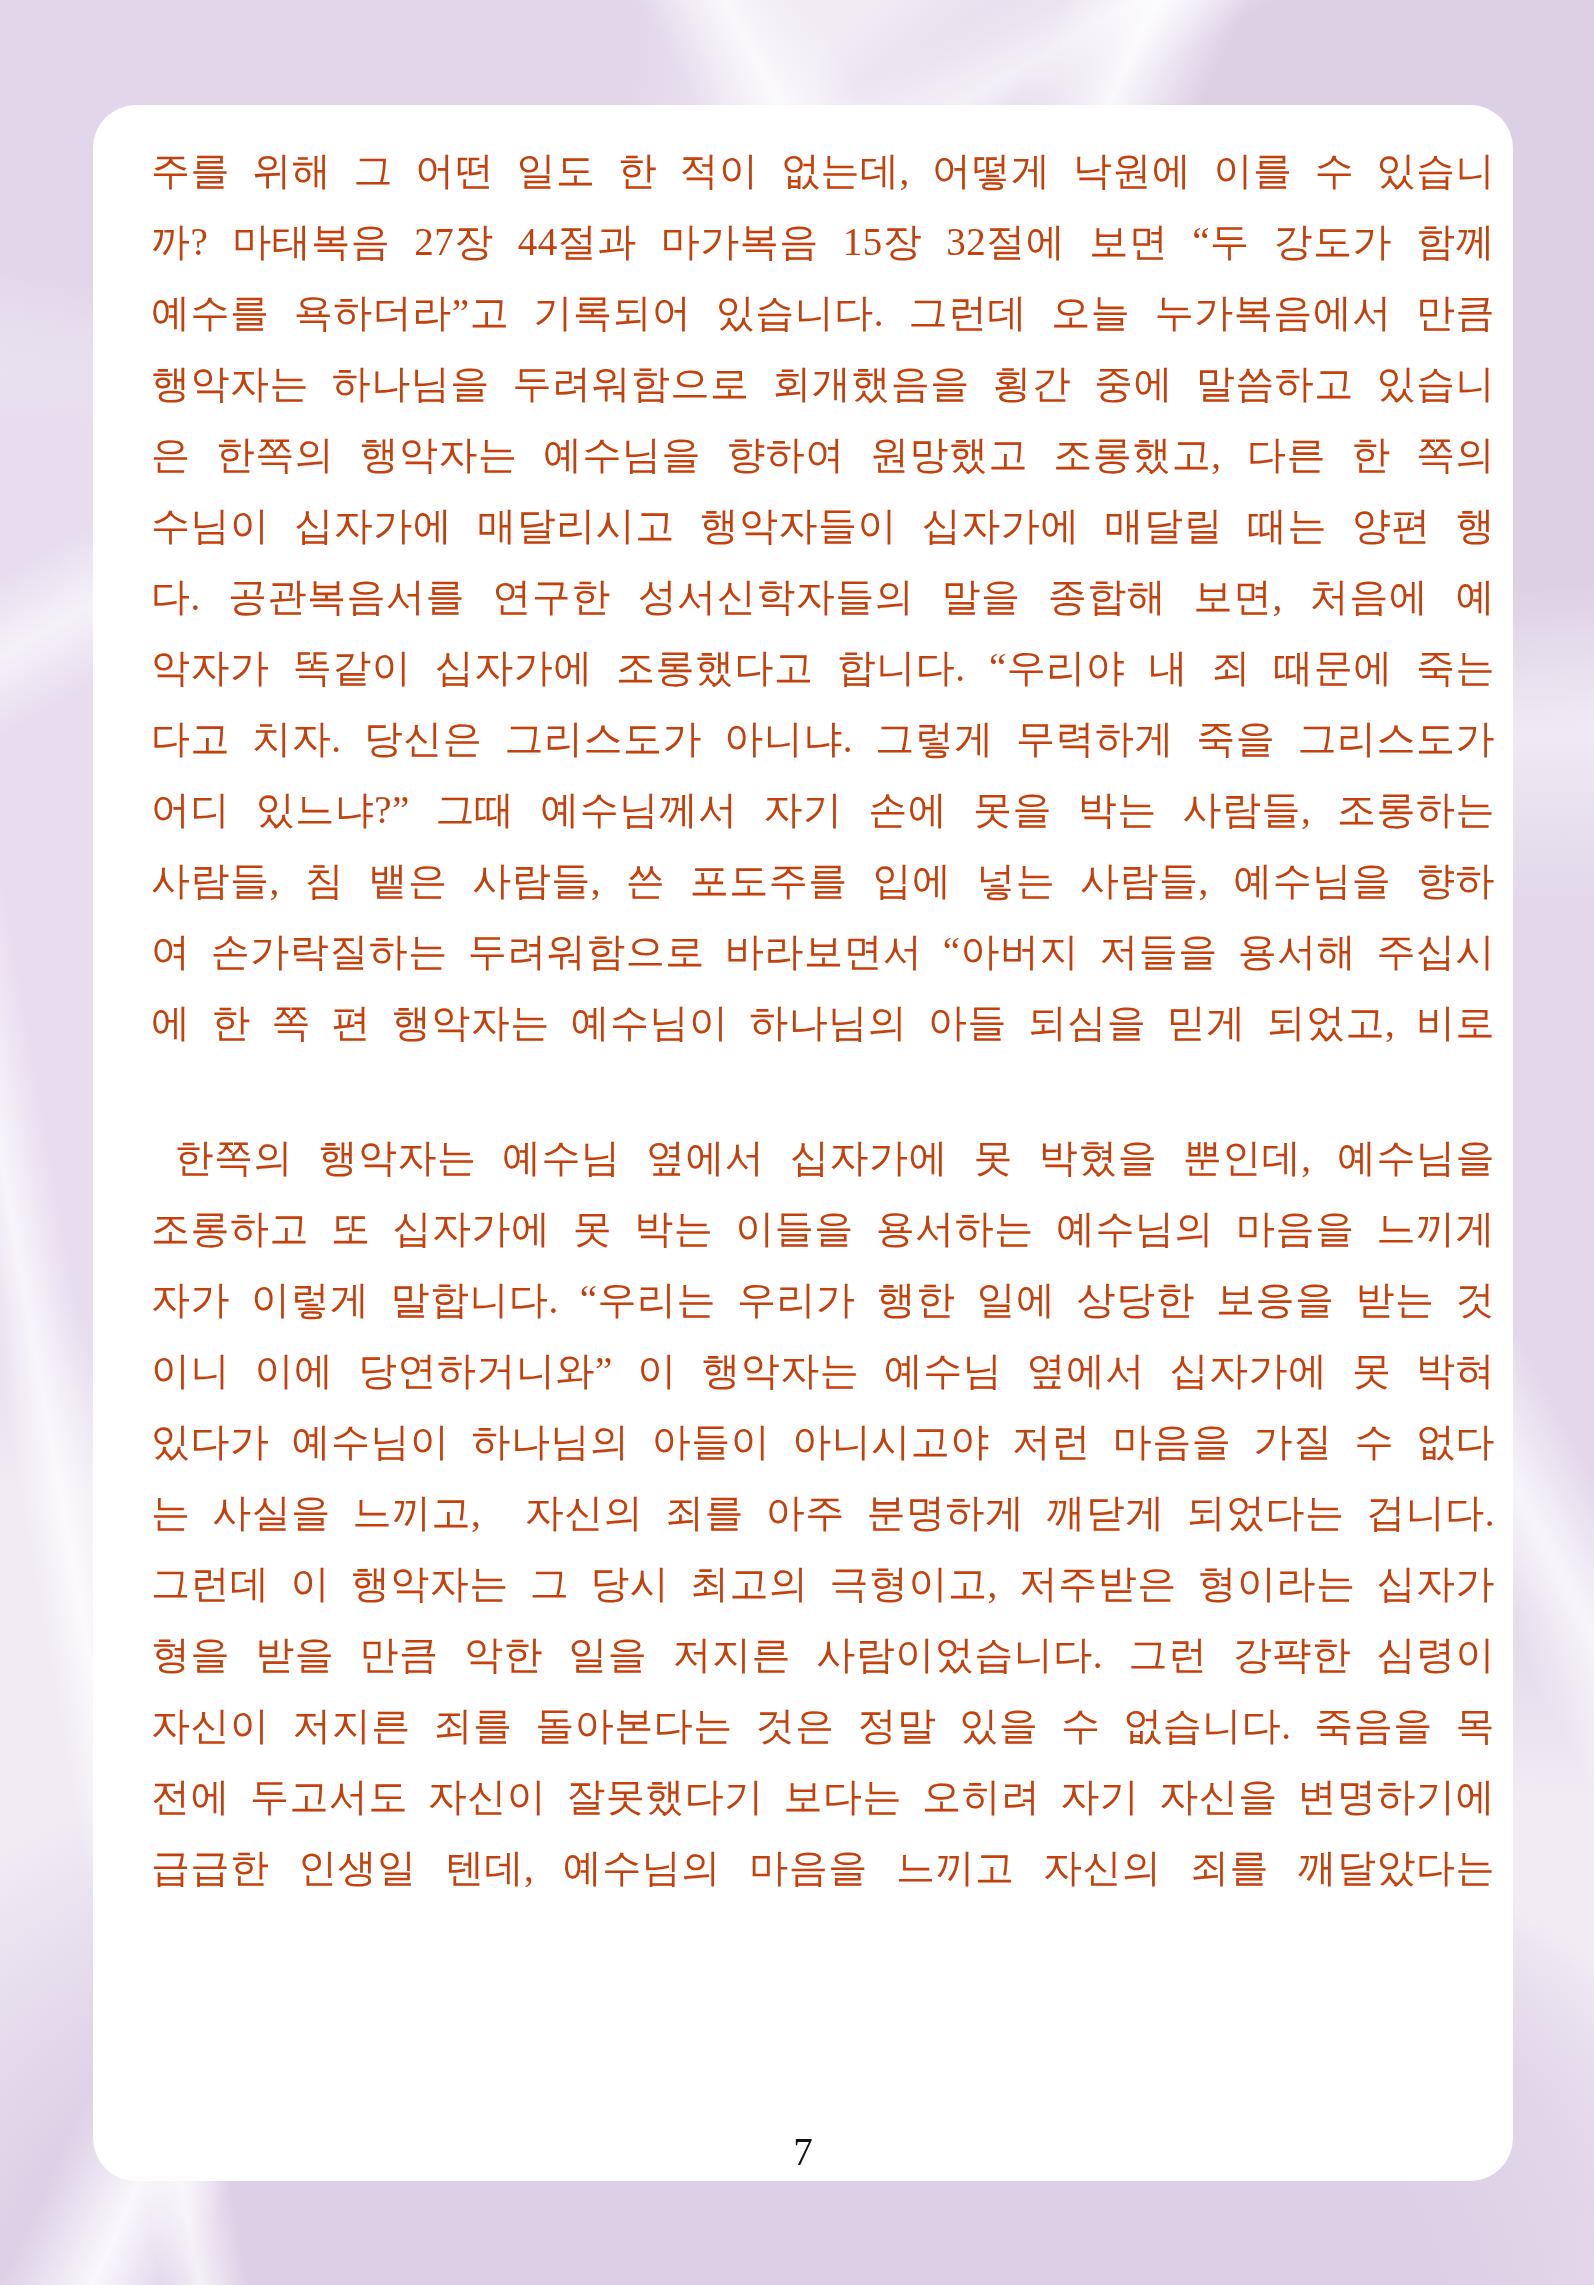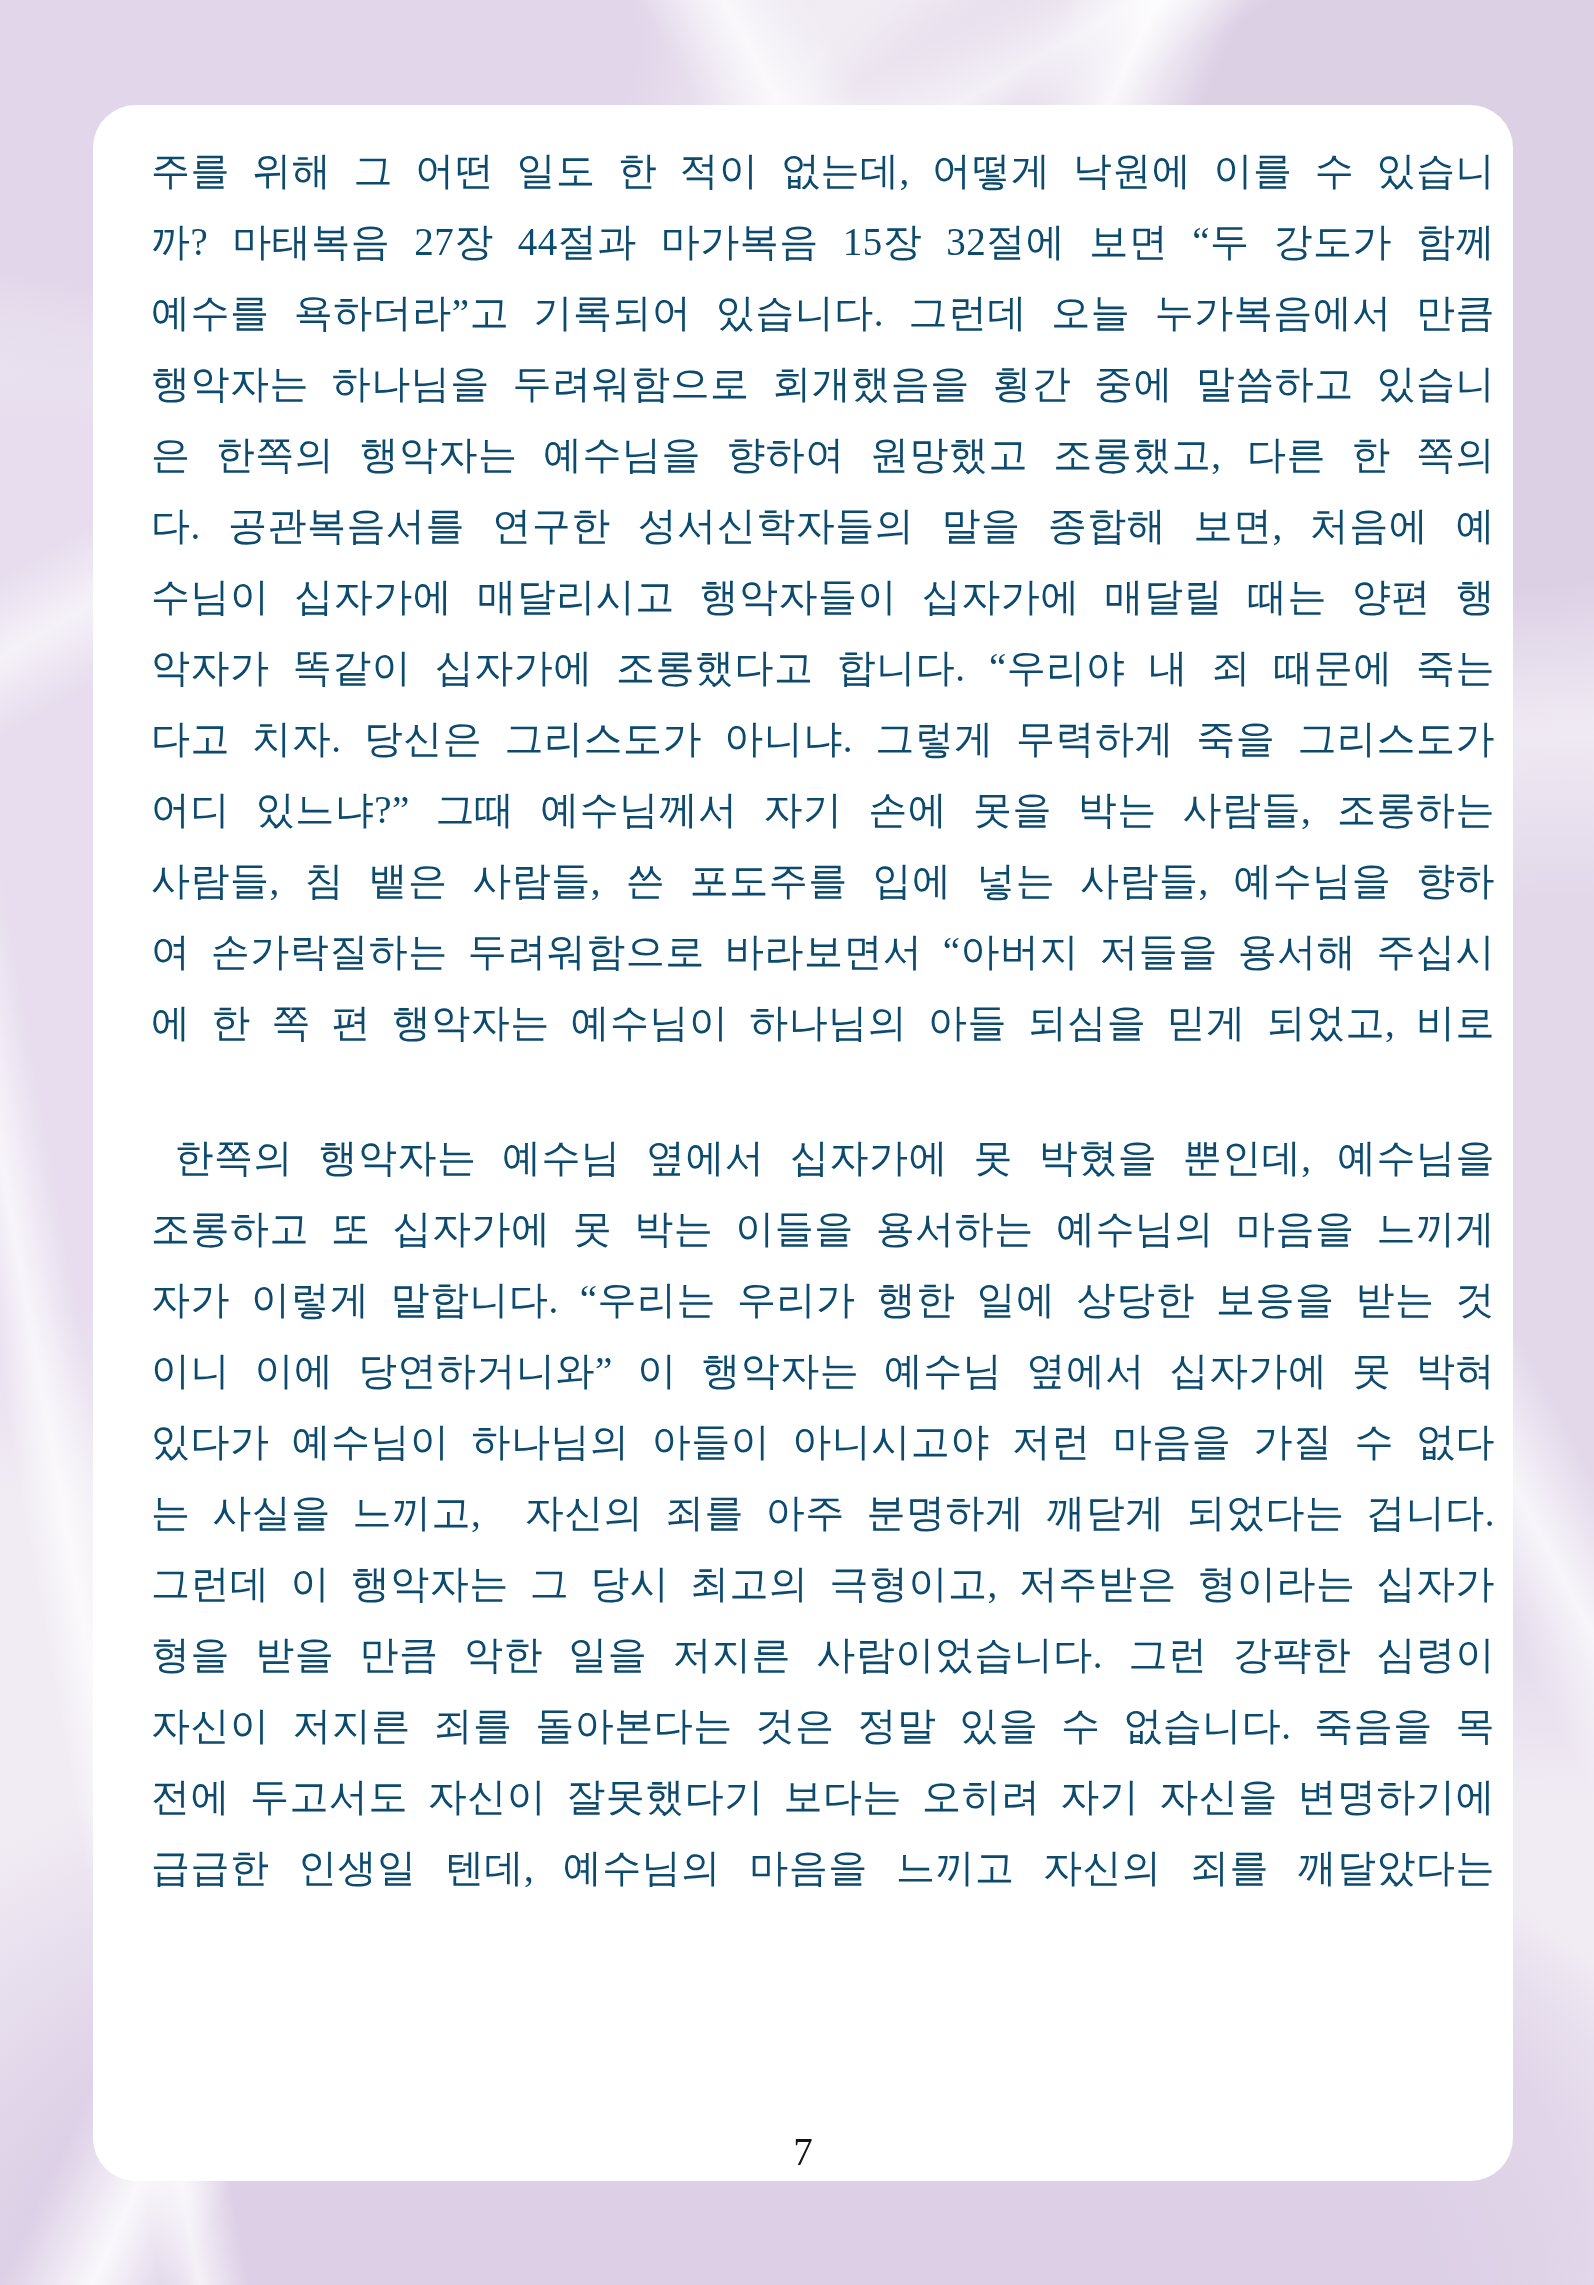--- a/index.html
+++ b/index.html
@@ -44,21 +44,21 @@
   }
 
   .text-body {
     position: absolute;
     left: 58px;
     right: 18px;
     top: 30px;
     font-size: 39px;
     line-height: 71px;
     letter-spacing: 0.5px;
-    color: #0c4a6e;
+    color: #c2410c;
   }
 
   .paragraph + .paragraph {
     margin-top: 64px;
   }
 
   .line {
     white-space: pre-wrap;
     word-break: break-all;
     text-align: justify;
@@ -87,22 +87,22 @@
 
 <div class="bg">
   <div class="card">
     <div class="text-body">
         <div class="paragraph">
           <div class="line">주를 위해 그 어떤 일도 한 적이 없는데, 어떻게 낙원에 이를 수 있습니</div>
           <div class="line">까? 마태복음 27장 44절과 마가복음 15장 32절에 보면 “두 강도가 함께</div>
           <div class="line">예수를 욕하더라”고 기록되어 있습니다. 그런데 오늘 누가복음에서 만큼</div>
           <div class="line">행악자는 하나님을 두려워함으로 회개했음을 횡간 중에 말씀하고 있습니</div>
           <div class="line">은 한쪽의 행악자는 예수님을 향하여 원망했고 조롱했고, 다른 한 쪽의</div>
+          <div class="line">수님이 십자가에 매달리시고 행악자들이 십자가에 매달릴 때는 양편 행</div>
           <div class="line">다. 공관복음서를 연구한 성서신학자들의 말을 종합해 보면, 처음에 예</div>
-          <div class="line">수님이 십자가에 매달리시고 행악자들이 십자가에 매달릴 때는 양편 행</div>
           <div class="line">악자가 똑같이 십자가에 조롱했다고 합니다. “우리야 내 죄 때문에 죽는</div>
           <div class="line">다고 치자. 당신은 그리스도가 아니냐. 그렇게 무력하게 죽을 그리스도가</div>
           <div class="line">어디 있느냐?” 그때 예수님께서 자기 손에 못을 박는 사람들, 조롱하는</div>
           <div class="line">사람들, 침 뱉은 사람들, 쓴 포도주를 입에 넣는 사람들, 예수님을 향하</div>
           <div class="line">여 손가락질하는 두려워함으로 바라보면서 “아버지 저들을 용서해 주십시</div>
           <div class="line">에 한 쪽 편 행악자는 예수님이 하나님의 아들 되심을 믿게 되었고, 비로</div>
         </div>
         <div class="paragraph">
           <div class="line indent">한쪽의 행악자는 예수님 옆에서 십자가에 못 박혔을 뿐인데, 예수님을</div>
           <div class="line">조롱하고 또 십자가에 못 박는 이들을 용서하는 예수님의 마음을 느끼게</div>

